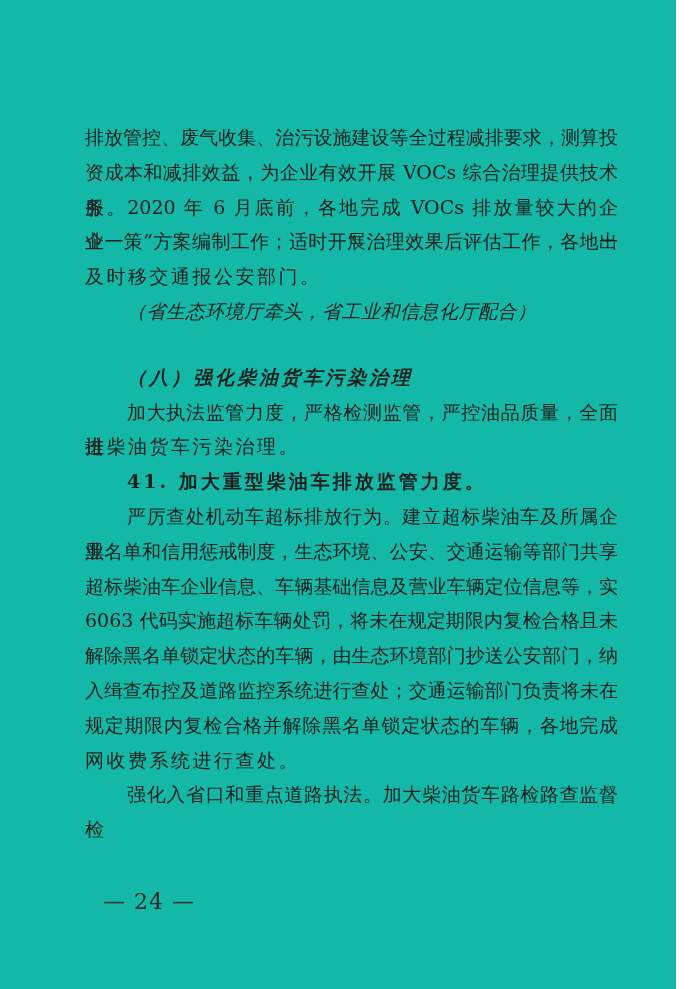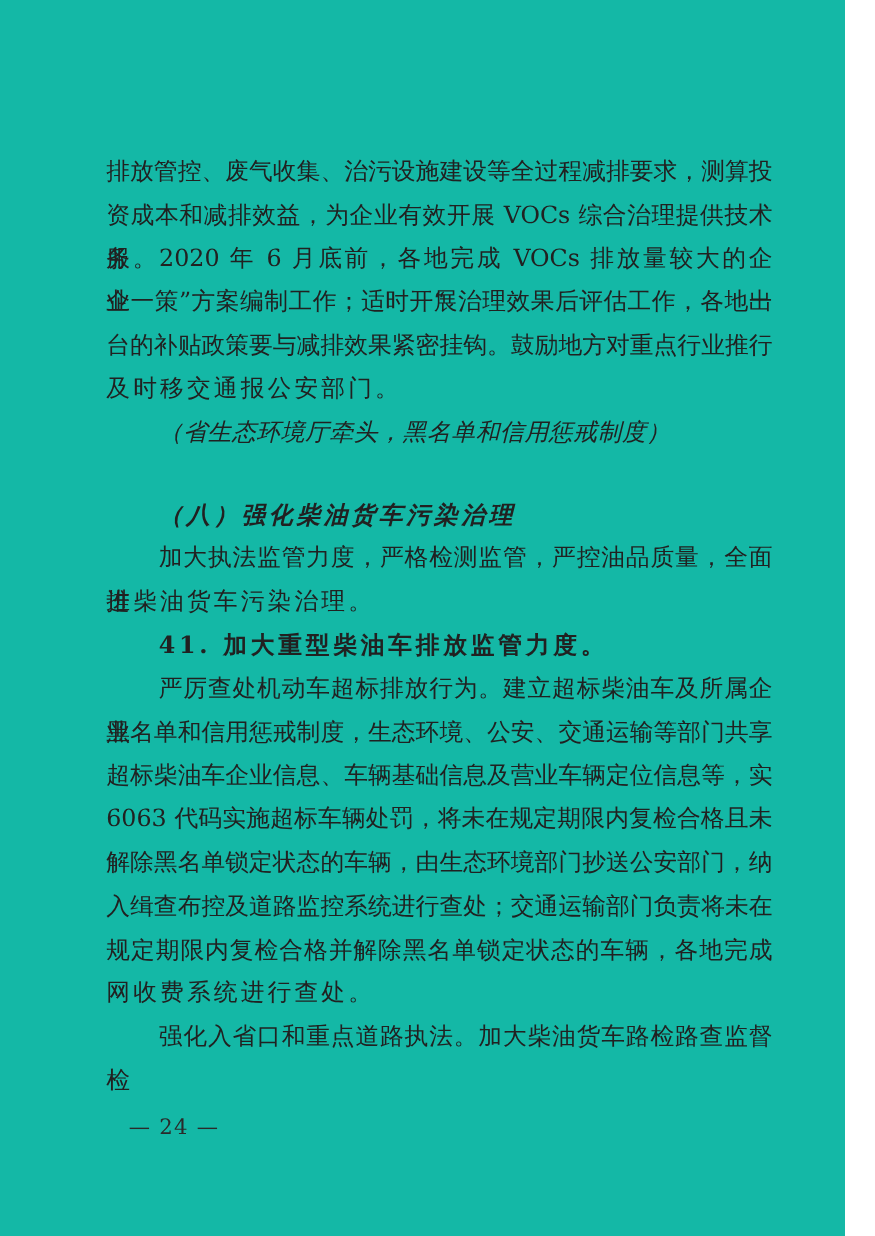--- a/index.html
+++ b/index.html
@@ -41,38 +41,37 @@
   .ind { text-indent: 42px; }
   
   .kai { font-style: italic; letter-spacing: 0.5px; }
   
   .kai.b { font-weight: 700; letter-spacing: 3px; margin-top: 31px; }
   
   .hd { font-weight: 700; letter-spacing: 3px; }
   .footer {
     position: absolute;
     left: 103px; top: 892px;
-    font-size: 17px;
+    font-size: 22px;
     line-height: 20px;
     letter-spacing: 1px;
     color: #2a2a2a;
   }
 </style>
 </head>
 <body>
 
 <div class="page">
   <div class="text-block">
     <div class="ln j">排放管控、废气收集、治污设施建设等全过程减排要求，测算投</div>
     <div class="ln j">资成本和减排效益，为企业有效开展 VOCs 综合治理提供技术服</div>
     <div class="ln j">务。2020 年 6 月底前，各地完成 VOCs 排放量较大的企业“一</div>
     <div class="ln j">企一策”方案编制工作；适时开展治理效果后评估工作，各地出</div>
-    <div class="ln j">台的补贴政策要与减排效果紧密挂钩。鼓励地方对重点行业推行</div>
     <div class="ln tail">及时移交通报公安部门。</div>
-    <div class="ln ind kai">（省生态环境厅牵头，黑名单和信用惩戒制度）</div>
+    <div class="ln ind kai">（省生态环境厅牵头，省工业和信息化厅配合）</div>
     <div class="ln ind kai b">（八）强化柴油货车污染治理</div>
     <div class="ln ind j">加大执法监管力度，严格检测监管，严控油品质量，全面推</div>
     <div class="ln tail">进柴油货车污染治理。</div>
     <div class="ln ind hd">41. 加大重型柴油车排放监管力度。</div>
     <div class="ln ind j">严厉查处机动车超标排放行为。建立超标柴油车及所属企业</div>
     <div class="ln j">黑名单和信用惩戒制度，生态环境、公安、交通运输等部门共享</div>
     <div class="ln j">超标柴油车企业信息、车辆基础信息及营业车辆定位信息等，实</div>
     <div class="ln j">6063 代码实施超标车辆处罚，将未在规定期限内复检合格且未</div>
     <div class="ln j">解除黑名单锁定状态的车辆，由生态环境部门抄送公安部门，纳</div>
     <div class="ln j">入缉查布控及道路监控系统进行查处；交通运输部门负责将未在</div>

